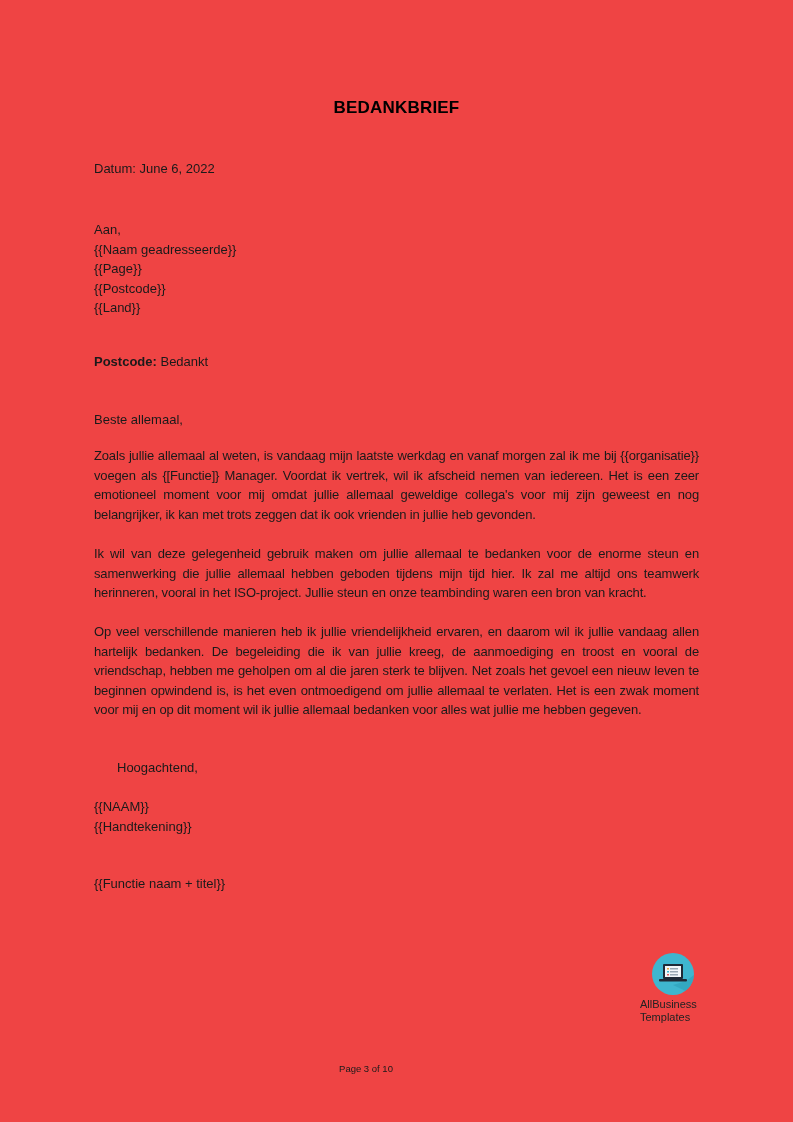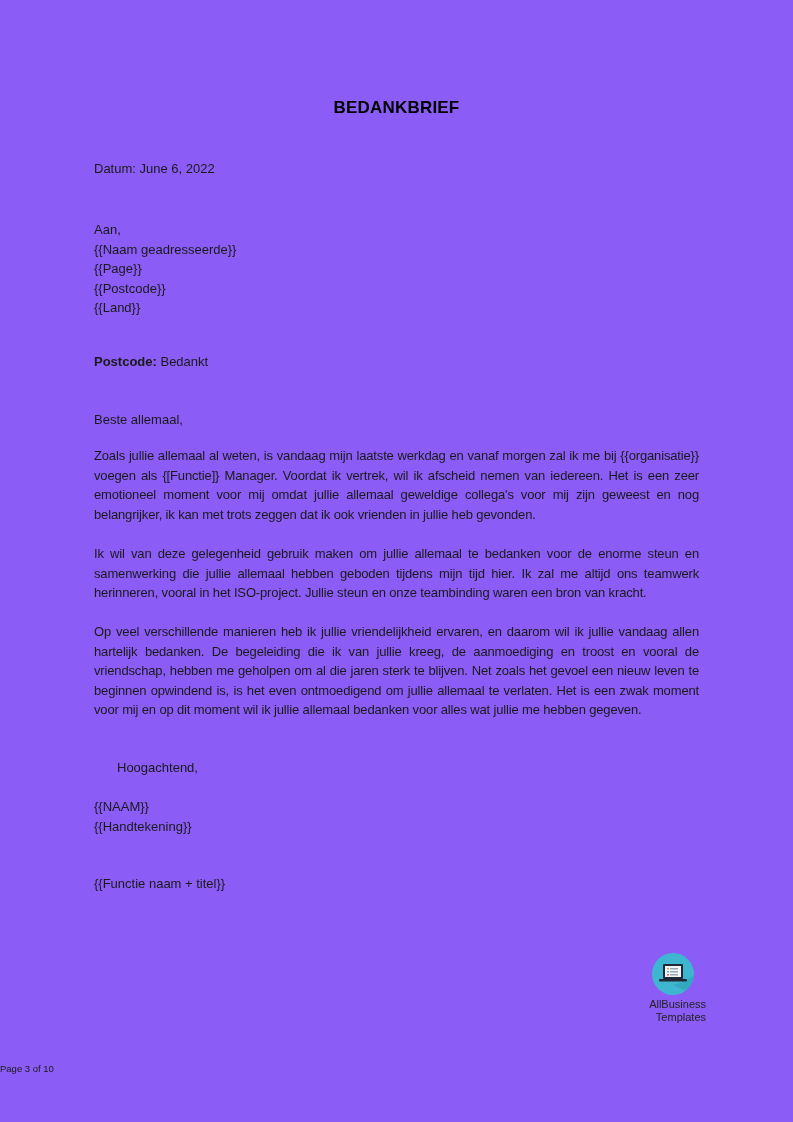--- a/index.html
+++ b/index.html
@@ -12,21 +12,21 @@
       height: 1122px;
       position: relative;
       overflow: hidden;
       font-family: "Liberation Sans", sans-serif;
       color: #1a1a1a;
     }
     .page {
       position: absolute;
       left: 0; top: 0;
       width: 793px; height: 1122px;
-      background: #8b5cf6;
+      background: #ef4444;
     }
     .title {
       position: absolute;
       top: 98px;
       left: 0;
       width: 793px;
       text-align: center;
       font-weight: bold;
       font-size: 17px;
       letter-spacing: 0.2px;
@@ -50,21 +50,21 @@
       color: #1a1a1a;
       letter-spacing: -0.15px;
     }
     .addr-line { display: block; }
     .bold { font-weight: bold; }
     .logo {
       position: absolute;
       left: 640px;
       top: 953px;
       width: 66px;
-      text-align: right;
+      text-align: left;
     }
     .logo-circle {
       width: 42px;
       height: 42px;
       margin: 0 auto;
       border-radius: 50%;
       background: #3fb6cf;
       position: relative;
       overflow: hidden;
     }
@@ -74,21 +74,21 @@
       line-height: 12.5px;
       color: #222;
       margin-top: 3px;
       font-family: "Liberation Sans", sans-serif;
     }
     .footer {
       position: absolute;
       top: 1063px;
       left: 0;
       width: 732px;
-      text-align: left;
+      text-align: center;
       font-size: 9.5px;
       color: #1a1a1a;
     }
   </style>
 </head>
 <body>
 
 <div class="page">
 
   <div class="title">BEDANKBRIEF</div>

